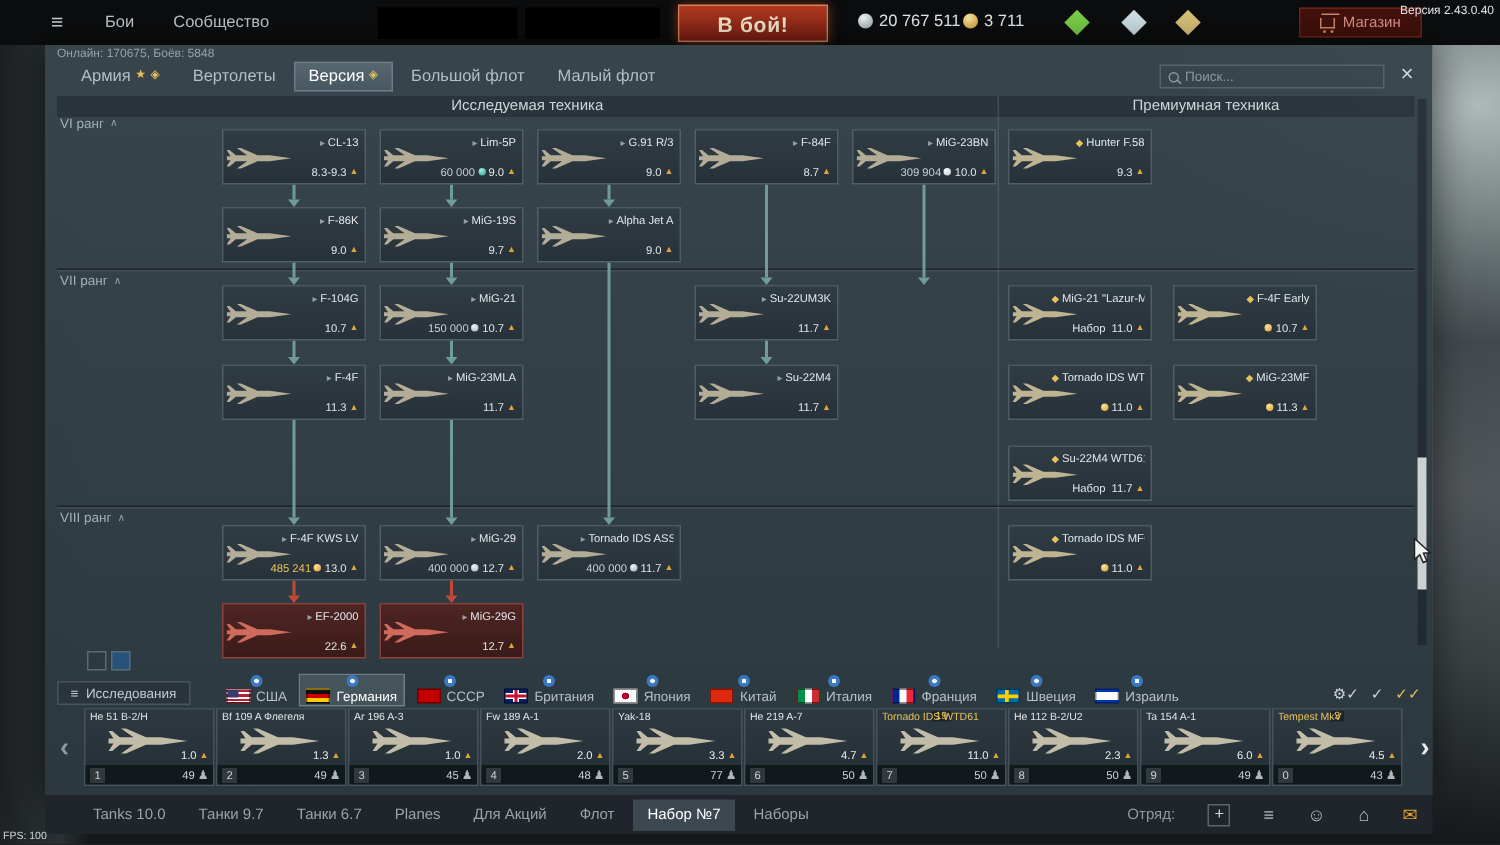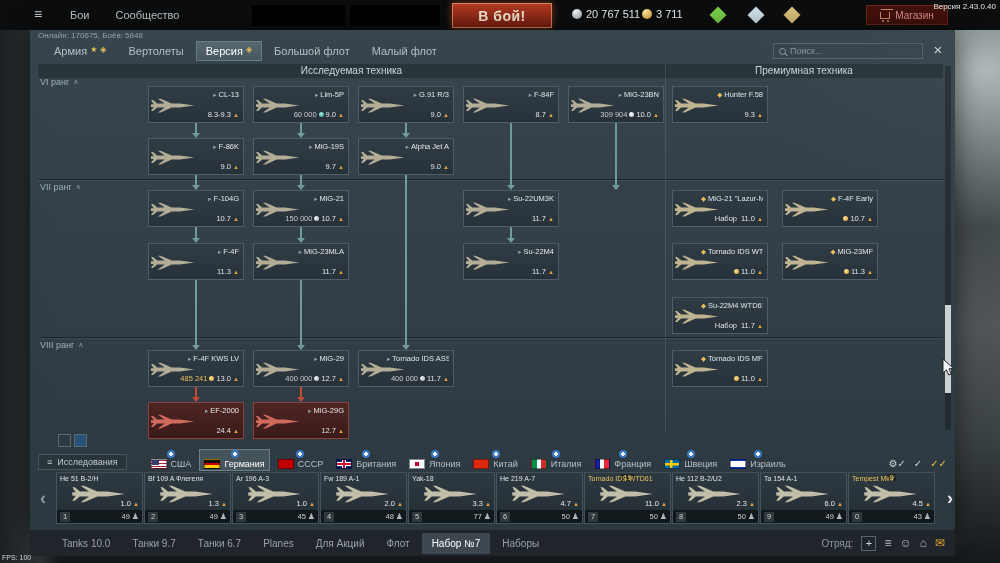--- a/index.html
+++ b/index.html
@@ -124,21 +124,21 @@
   .crew{position:absolute;left:0;right:0;bottom:0;height:13px;background:rgba(9,15,19,.7);display:flex;align-items:center;justify-content:space-between;padding:0 3px;font-size:7.5px;color:#ccd2d6}
   .slotn{background:rgba(255,255,255,.14);padding:0 3px;line-height:10px}
   .crewv{display:flex;align-items:center;gap:2px}
   .pawn{color:#aeb8bd;font-size:8px}
   
   .presets{position:absolute;left:30px;top:530px;width:925px;height:26px;background:#1f252a;
     display:flex;align-items:center;padding-left:22px}
   .ptabs{display:flex;gap:2px;align-items:center}
   .ptab{padding:5px 10px;font-size:10px;color:#99a3aa;white-space:nowrap}
   .ptab.active{background:#3d4750;color:#fff}
-  .squadwrap{margin-left:auto;display:flex;align-items:center;gap:8px;margin-right:10px}
+  .squadwrap{margin-left:auto;display:flex;align-items:center;gap:22px;margin-right:10px}
   .squadlbl{font-size:10px;color:#8e989f}
   .plusbox{width:15px;height:15px;border:1px solid #5a666d;color:#cfd6da;font-size:11px;line-height:13px;text-align:center}
   .bico{font-size:12px;color:#b4bdc3}
   .bico.mail{color:#e0a030}
   .fps{position:absolute;left:2px;top:554px;font-size:7px;color:#cdd4d8}
 </style>
 </head>
 <body>
 
 <svg width="0" height="0" style="position:absolute">
@@ -502,21 +502,21 @@
             <span class="br">11.0</span>
             <span class="up">▲</span>
           </div>
         </div>
         <div class="node red" style="left: 118px; top: 372px;">
           <svg class="plane">
             <use href="#jet"></use>
           </svg>
           <div class="nm"><span class="pfx">▸</span>EF-2000</div>
           <div class="inf">
-            <span class="br">24.4</span>
+            <span class="br">22.6</span>
             <span class="up">▲</span>
           </div>
         </div>
         <div class="node red" style="left: 223px; top: 372px;">
           <svg class="plane">
             <use href="#jet"></use>
           </svg>
           <div class="nm"><span class="pfx">▸</span>MiG-29G</div>
           <div class="inf">
             <span class="br">12.7</span>

